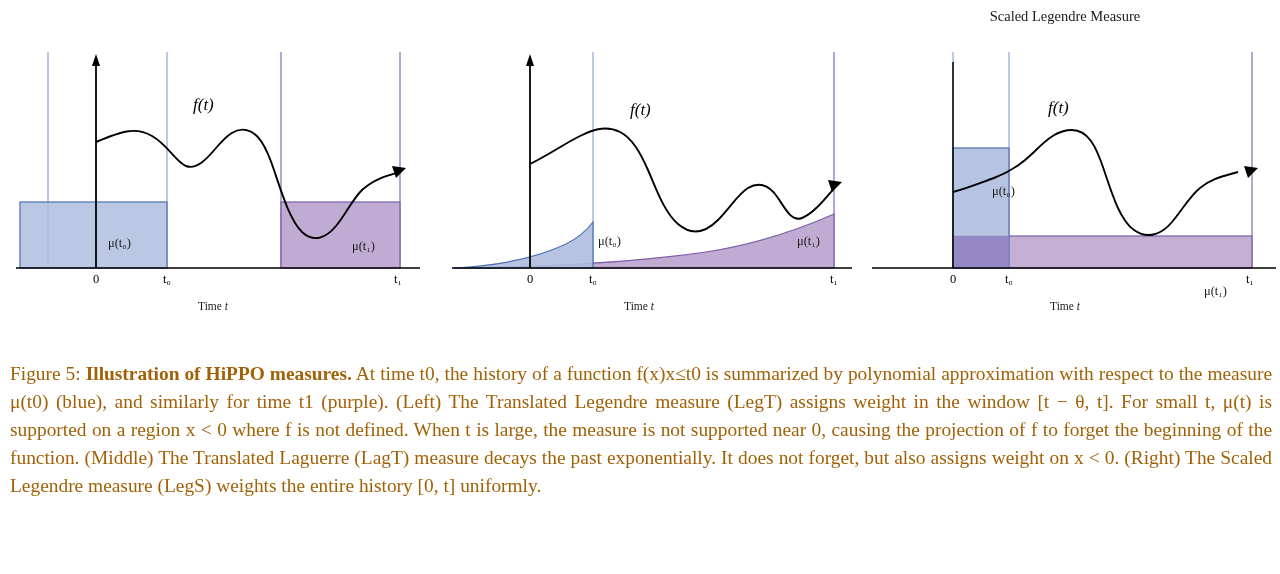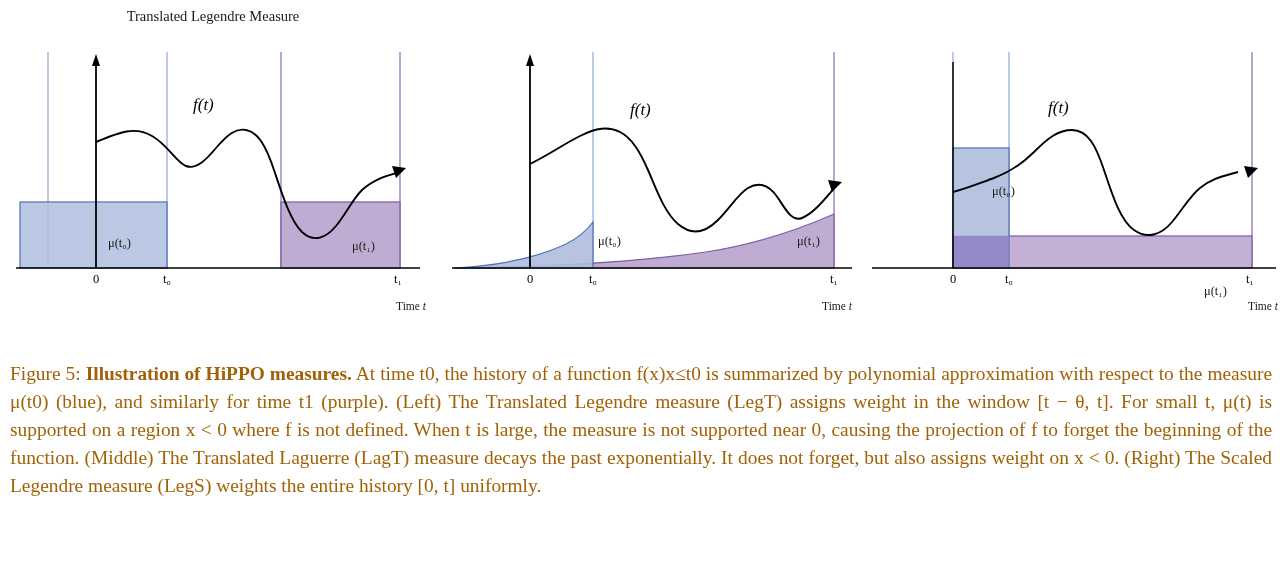--- a/index.html
+++ b/index.html
@@ -38,21 +38,21 @@
     text-align: center;
     font-family: "Liberation Serif", serif;
     font-size: 14.5px;
     color: #1a1a1a;
   }
   .panel-xlabel {
     position: absolute;
     top: 300px;
     left: 0;
     width: 426px;
-    text-align: right;
+    text-align: center;
     font-size: 11.5px;
     color: #1a1a1a;
   }
   .plot {
     position: absolute;
     top: 40px;
     left: 0;
     width: 426px;
     height: 250px;
   }
@@ -98,21 +98,20 @@
   }
 </style>
 </head>
 <body>
 
 <div class="figure-wrap">
 
   <div class="panels">
 
     <div class="panel">
-      <div class="panel-title">Translated Legendre Measure</div>
       <div class="plot">
         <svg width="426" height="250" viewBox="0 0 426 250">
 
           <line x1="48" y1="12" x2="48" y2="228" stroke="#9fb4dd" stroke-width="1.4"></line>
           <line x1="167" y1="12" x2="167" y2="228" stroke="#9fb4dd" stroke-width="1.4"></line>
           <line x1="281" y1="12" x2="281" y2="228" stroke="#9b7fc0" stroke-width="1.4"></line>
           <line x1="400" y1="12" x2="400" y2="228" stroke="#9b7fc0" stroke-width="1.4"></line>
 
           <rect x="20" y="162" width="147" height="66" fill="#aebede" fill-opacity="0.85" stroke="#4f6fb5" stroke-width="1.2"></rect>
 
@@ -169,20 +168,21 @@
       <div class="tick-label" style="left:104px; top:272px;">0</div>
       <div class="tick-label" style="left:167px; top:272px;">t₀</div>
       <div class="tick-label" style="left:408px; top:272px;">t₁</div>
 
       <div class="panel-xlabel">
         <span>Time </span><span class="it">t</span>
       </div>
     </div>
 
     <div class="panel">
+      <div class="panel-title">Scaled Legendre Measure</div>
       <div class="plot">
         <svg width="426" height="250" viewBox="0 0 426 250">
 
           <line x1="101" y1="12" x2="101" y2="228" stroke="#9fb4dd" stroke-width="1.4"></line>
           <line x1="157" y1="12" x2="157" y2="228" stroke="#9fb4dd" stroke-width="1.4"></line>
           <line x1="400" y1="12" x2="400" y2="228" stroke="#9b7fc0" stroke-width="1.4"></line>
 
           <rect x="101" y="196" width="299" height="32" fill="#b9a2cd" fill-opacity="0.85" stroke="#7c5ea8" stroke-width="1.2"></rect>
 
           <rect x="101" y="108" width="56" height="120" fill="#aebede" fill-opacity="0.9" stroke="#4f6fb5" stroke-width="1.2"></rect>

